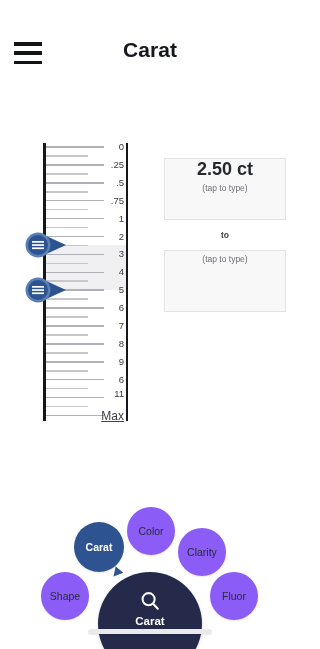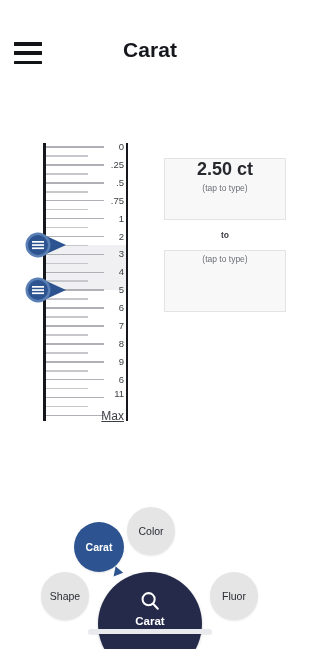--- a/index.html
+++ b/index.html
@@ -60,21 +60,21 @@
   }
   .val-main { font-size:18px; font-weight:700; color:#26282e; line-height:1.15; }
   .val-hint { font-size:8.5px; color:#6d6f76; margin-top:3px; }
   .val-sep { text-align:center; font-size:8.5px; font-weight:700; color:#3e4046; padding:10px 0; }
 
   
   .bubble-nav { position:absolute; left:0; top:498px; width:300px; height:151px; }
   .bubble {
     position:absolute; border-radius:50%;
     display:flex; align-items:center; justify-content:center;
-    font-size:10.5px; color:#2a2c33; background:#e5e5e5;
+    font-size:10.5px; color:#2a2c33; background:#8b5cf6;
     box-shadow:0 1px 2px rgba(0,0,0,.10); cursor:pointer; text-align:center;
   }
   .bubble.selected { background:#2d5490; color:#ffffff; font-weight:600; }
   .search-btn {
     position:absolute; left:98px; top:74px; width:104px; height:104px;
     border-radius:50%; background:#252a4a; color:#ffffff;
     display:flex; flex-direction:column; align-items:center; justify-content:flex-start;
     padding-top:18px; cursor:pointer; box-shadow:0 1px 3px rgba(0,0,0,.18);
   }
   .search-icon { width:22px; height:22px; }
@@ -191,20 +191,23 @@
     </div>
   </div>
 
   <div class="bubble-nav">
     <div class="bubble selected" style="left:74px; top:24px; width:50px; height:50px;">
       <span>Carat</span>
     </div>
     <div class="bubble" style="left:127px; top:9px; width:48px; height:48px;">
       <span>Color</span>
     </div>
+    <div class="bubble" style="left:178px; top:30px; width:48px; height:48px;">
+      <span>Clarity</span>
+    </div>
     <div class="bubble" style="left:41px; top:74px; width:48px; height:48px;">
       <span>Shape</span>
     </div>
     <div class="bubble" style="left:210px; top:74px; width:48px; height:48px;">
       <span>Fluor</span>
     </div>
 
     <div class="pointer-tri"></div>
 
     <div class="search-btn">

